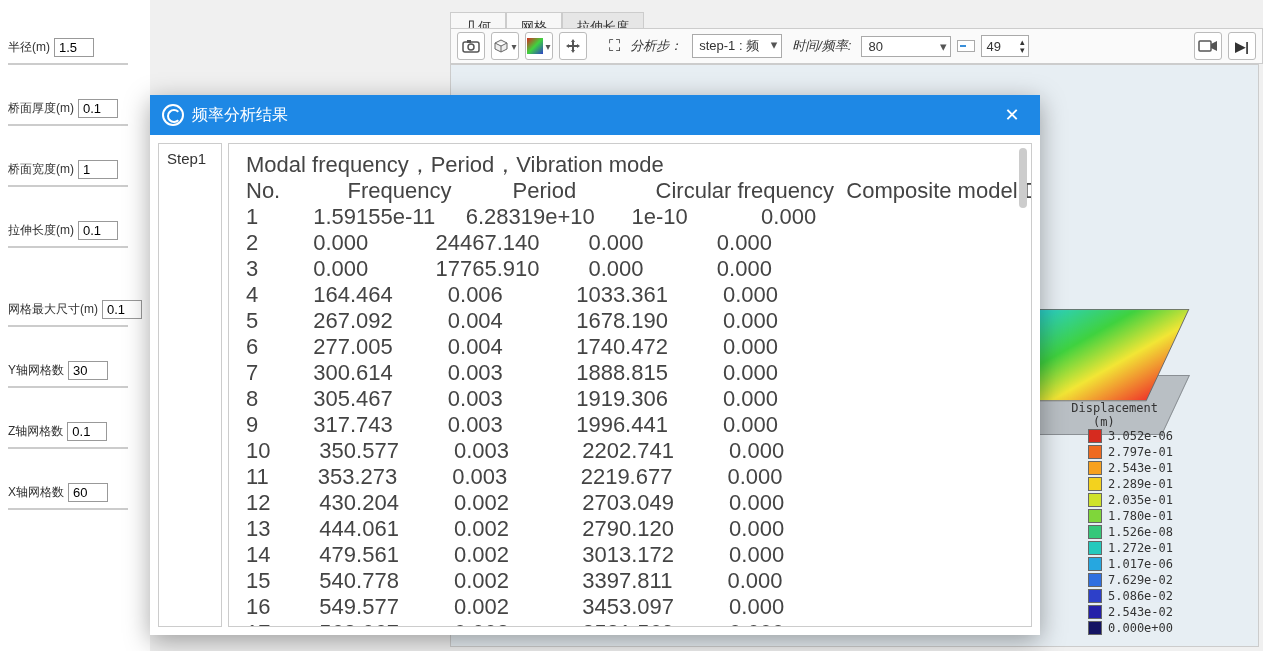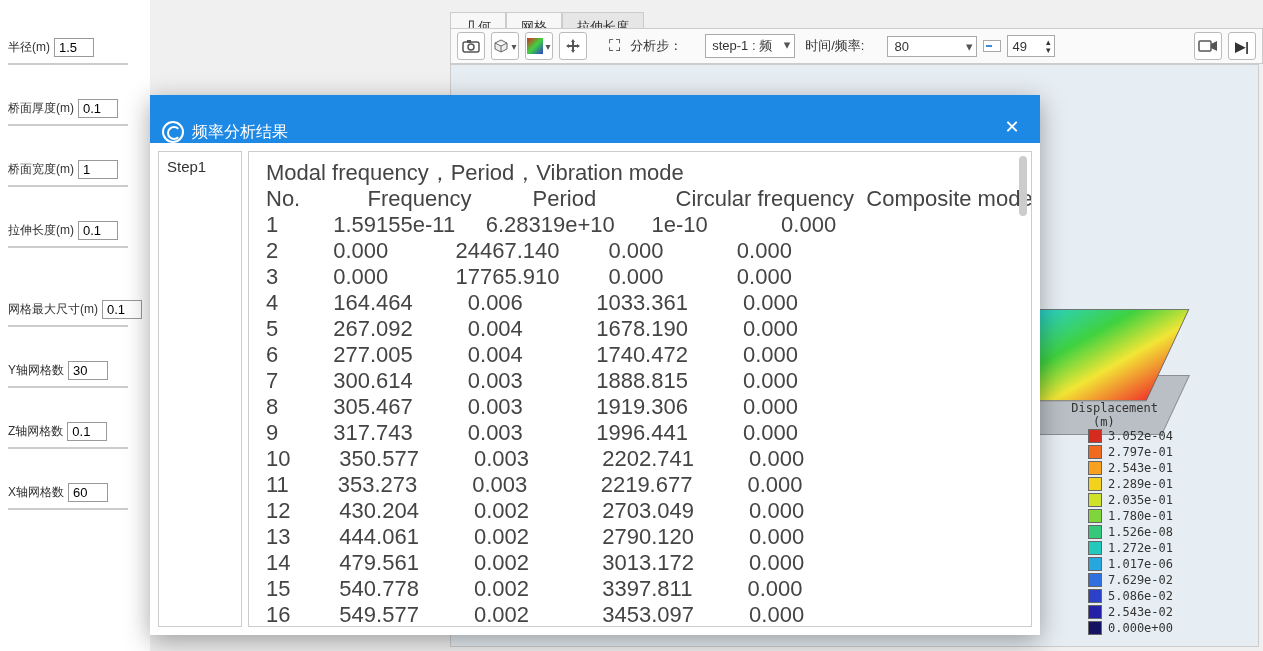--- a/index.html
+++ b/index.html
@@ -94,29 +94,28 @@
   cursor: pointer;
 }
 .tb-dd {
   display: flex;
   align-items: center;
 }
 .tb-dd .caret {
   margin-left: 2px;
   font-size: 10px;
 }
-.tb-text { font-size: 13px; margin: 0 4px; }
+.tb-text { font-size: 13px; margin: 0 4px; font-style: italic; }
 .tb-select {
   border: 1px solid #aaa;
   padding: 2px 16px 2px 6px;
   font-size: 13px;
   background: #fff;
   min-width: 90px;
   position: relative;
-  margin-left: 13px;
 }
 .tb-num {
   border: 1px solid #aaa;
   width: 48px;
   padding: 2px 4px;
   font-size: 13px;
   background: #fff;
   display: flex;
   align-items: center;
   justify-content: space-between;
@@ -206,23 +205,23 @@
   width: 890px;
   height: 540px;
   background: #fff;
   box-shadow: 0 6px 24px rgba(0,0,0,0.35);
   display: flex;
   flex-direction: column;
 }
 .modal-title {
   background: #1e88e5;
   color: #fff;
-  height: 48px;
-  display: flex;
-  align-items: flex-end;
+  height: 40px;
+  display: flex;
+  align-items: center;
   padding: 0 12px;
   font-size: 16px;
 }
 .modal-title .spiral {
   width: 22px; height: 22px;
   border: 2px solid #fff;
   border-radius: 50%;
   margin-right: 8px;
   position: relative;
 }
@@ -246,21 +245,21 @@
   cursor: pointer;
 }
 .modal-body {
   flex: 1;
   display: flex;
   padding: 8px;
   gap: 6px;
   overflow: hidden;
 }
 .step-list {
-  width: 84px;
+  width: 64px;
   border: 1px solid #ccc;
   background: #fff;
 }
 .step-item {
   padding: 6px 8px;
   font-size: 15px;
 }
 .result-area {
   flex: 1;
   border: 1px solid #ccc;
@@ -407,21 +406,21 @@
 <div class="viewport">
   <div class="mesh-3d">
     <div class="mesh-base"></div>
     <div class="mesh-surface"></div>
   </div>
   <div class="displace-label" style="white-space:pre">Displacement
    (m)</div>
   <div class="legend" id="legend">
       <div class="legend-row">
         <div class="legend-sw" style="background: rgb(214, 43, 31);"></div>
-        <span>3.052e-04</span>
+        <span>3.052e-06</span>
       </div>
       <div class="legend-row">
         <div class="legend-sw" style="background: rgb(239, 106, 31);"></div>
         <span>2.797e-01</span>
       </div>
       <div class="legend-row">
         <div class="legend-sw" style="background: rgb(247, 161, 30);"></div>
         <span>2.543e-01</span>
       </div>
       <div class="legend-row">

